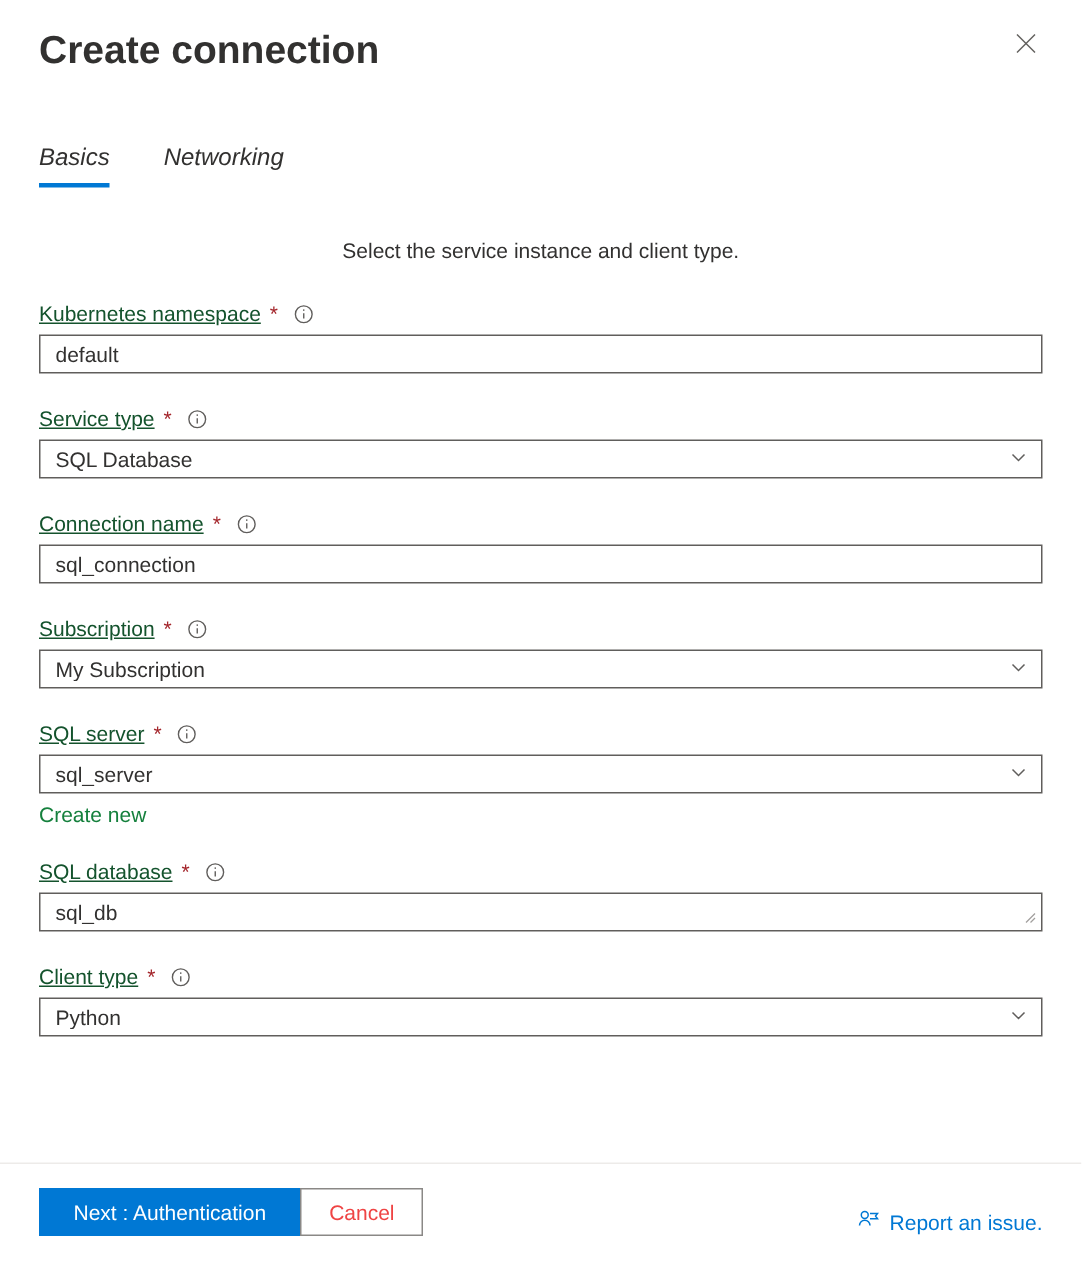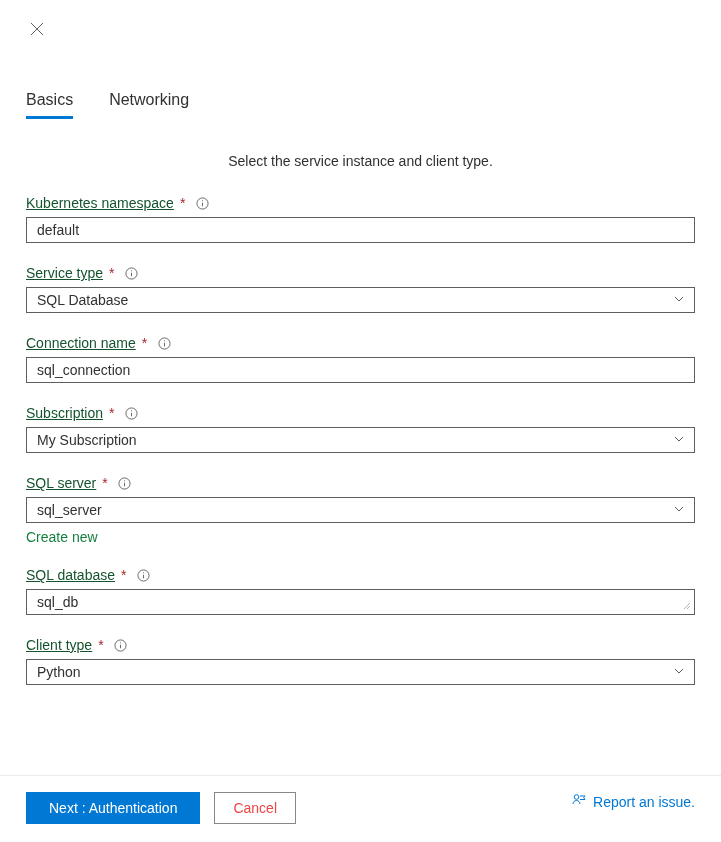--- a/index.html
+++ b/index.html
@@ -31,20 +31,21 @@
       padding: 4px;
       color: #605e5c;
     }
     .close-btn svg { width: 14px; height: 14px; }
 
     .tabs {
       display: flex;
       gap: 36px;
       border-bottom: none;
       margin-bottom: 34px;
+      font-style: italic;
     }
     .tab {
       font-size: 16px;
       color: #323130;
       padding-bottom: 10px;
       cursor: pointer;
       position: relative;
     }
     .tab.active::after {
       content: "";
@@ -131,22 +132,21 @@
       pointer-events: none;
       color: #a19f9d;
     }
 
     .footer {
       position: absolute;
       left: 0; right: 0; bottom: 0;
       border-top: 1px solid #edebe9;
       padding: 16px 26px 18px 26px;
       display: flex;
-      align-items: flex-start;
-      gap: 14px;
+      align-items: flex-end;
       background: #fff;
     }
     .btn {
       height: 32px;
       padding: 0 18px;
       font-size: 14px;
       font-family: inherit;
       cursor: pointer;
       border: 1px solid #8a8886;
       background: #ffffff;
@@ -168,20 +168,21 @@
       cursor: pointer;
     }
     .report-link svg { width: 16px; height: 16px; }
   </style>
 </head>
 <body>
 
 <div class="panel">
 
   <div class="header-row">
+    <h1 class="panel-title">Create connection</h1>
     <div class="close-btn">
       <span>
         <svg viewBox="0 0 14 14" stroke="currentColor" stroke-width="1" fill="none">
           <line x1="1" y1="1" x2="13" y2="13"></line>
             <line x1="13" y1="1" x2="1" y2="13"></line>
         </svg>
       </span>
     </div>
   </div>
 

